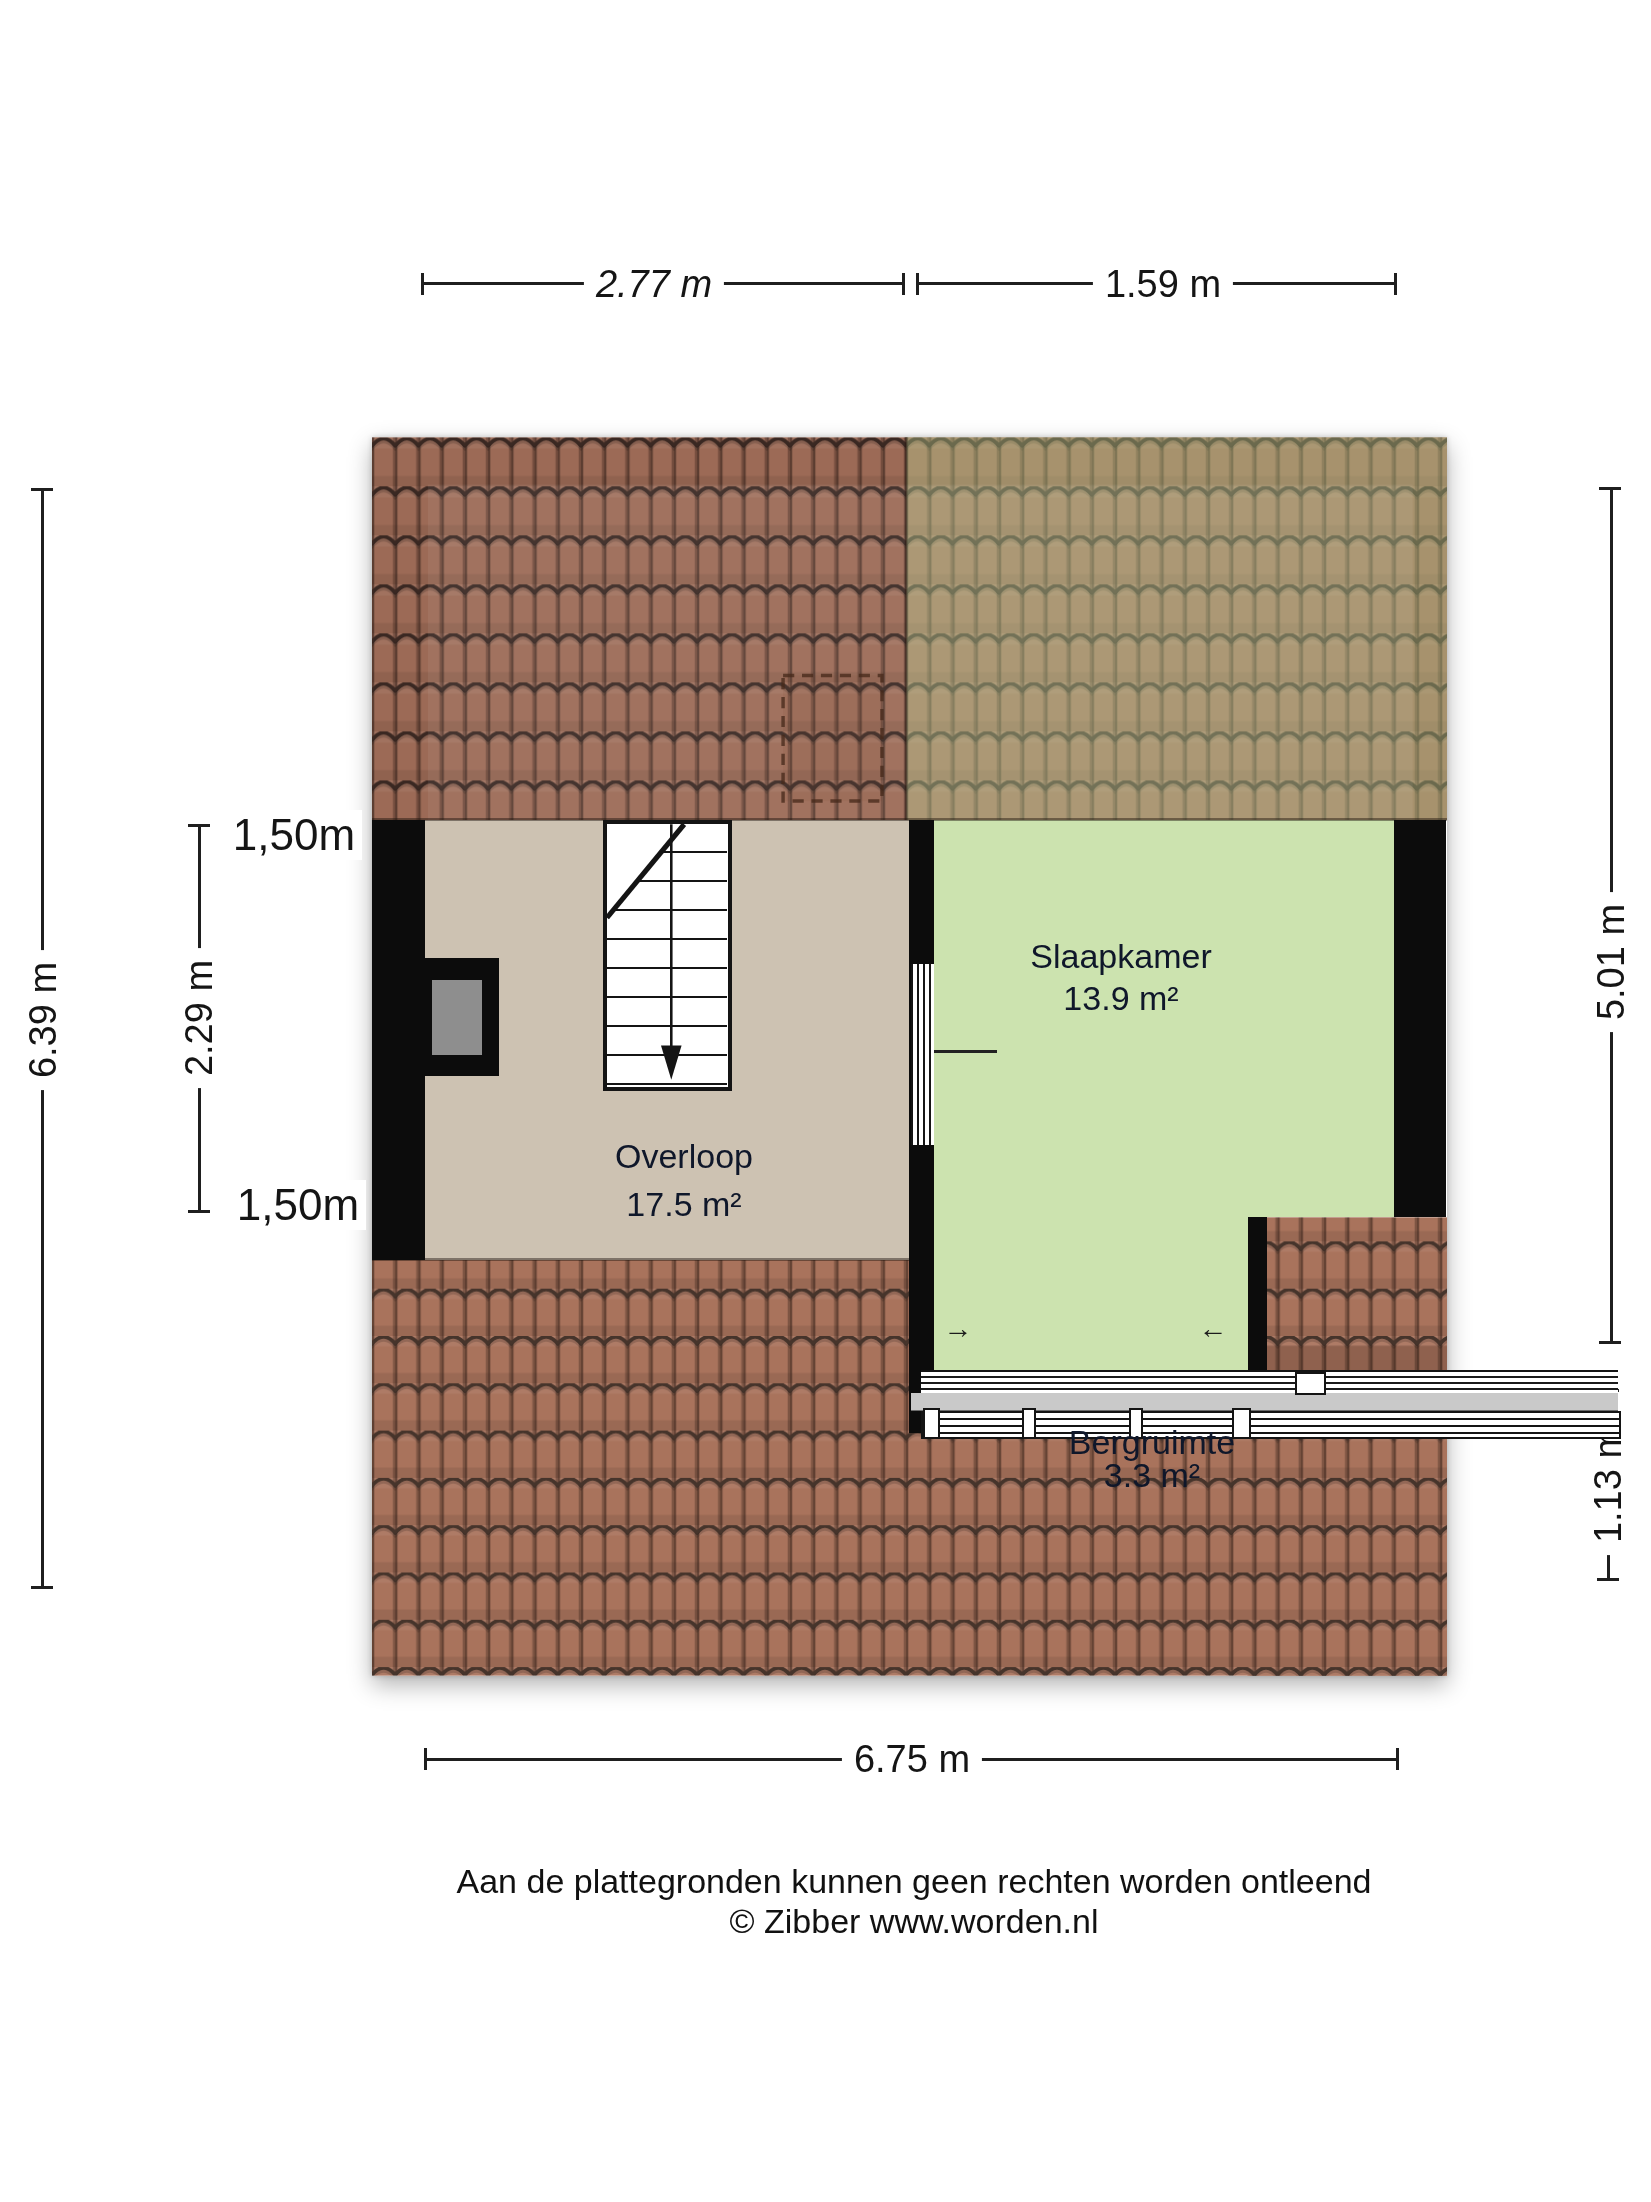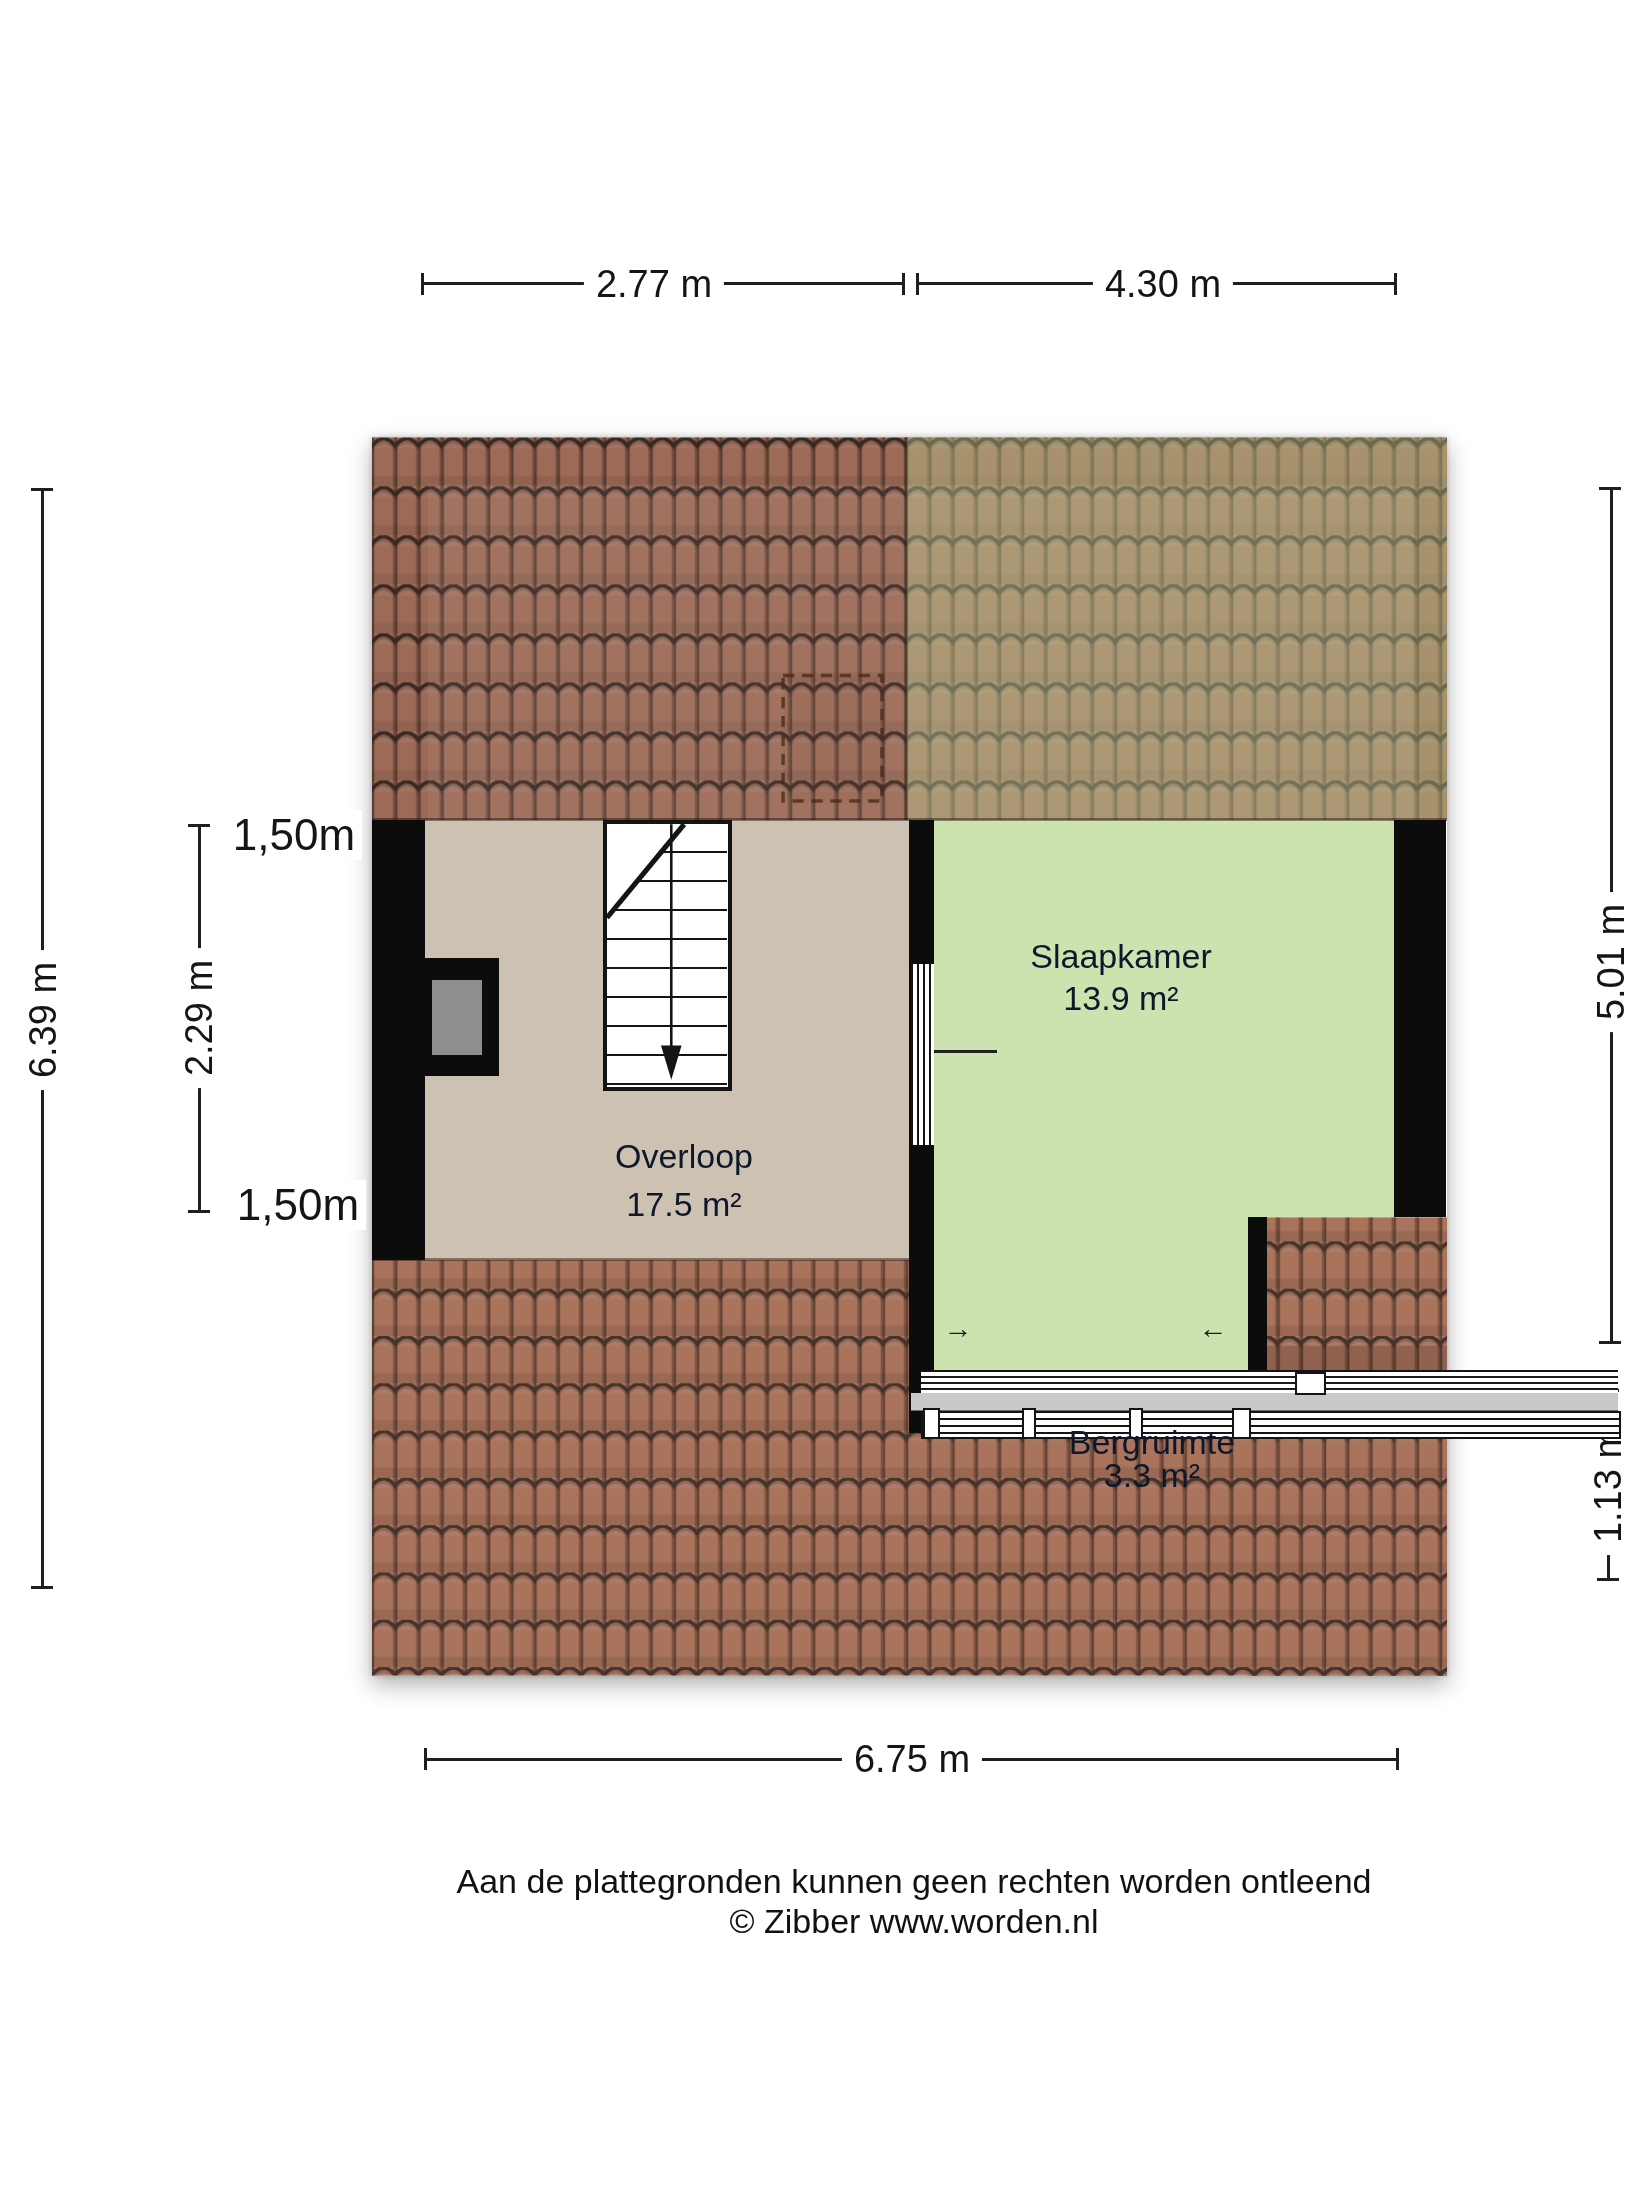--- a/index.html
+++ b/index.html
@@ -142,26 +142,26 @@
     <div class="room-label" style="left:749px;top:519px;">Slaapkamer</div>
     <div class="room-label" style="left:749px;top:561px;">13.9 m²</div>
 
     <div class="room-label" style="left:780px;top:1005px;">Bergruimte</div>
     <div class="room-label" style="left:780px;top:1038px;">3.3 m²</div>
   </div>
 
   <div class="dim-line-h" style="left:422px;top:282px;width:482px;"></div>
   <div class="tick-v" style="left:421px;top:273px;"></div>
   <div class="tick-v" style="left:902px;top:273px;"></div>
-  <div class="dim-label" style="left:654px;top:284px;">2.77 m</div>
+  <div class="dim-label" style="left:654px;top:284px;font-style:italic;">2.77 m</div>
 
   <div class="dim-line-h" style="left:917px;top:282px;width:478px;"></div>
   <div class="tick-v" style="left:916px;top:273px;"></div>
   <div class="tick-v" style="left:1394px;top:273px;"></div>
-  <div class="dim-label" style="left:1163px;top:284px;">4.30 m</div>
+  <div class="dim-label" style="left:1163px;top:284px;">1.59 m</div>
 
   <div class="dim-line-v" style="left:41px;top:489px;height:1099px;"></div>
   <div class="tick-h" style="left:31px;top:488px;"></div>
   <div class="tick-h" style="left:31px;top:1586px;"></div>
   <div class="dim-label vert" style="left:43px;top:1020px;">6.39 m</div>
 
   <div class="dim-line-v" style="left:198px;top:825px;height:386px;"></div>
   <div class="tick-h" style="left:188px;top:824px;"></div>
   <div class="tick-h" style="left:188px;top:1210px;"></div>
   <div class="dim-label vert" style="left:199px;top:1018px;">2.29 m</div>

